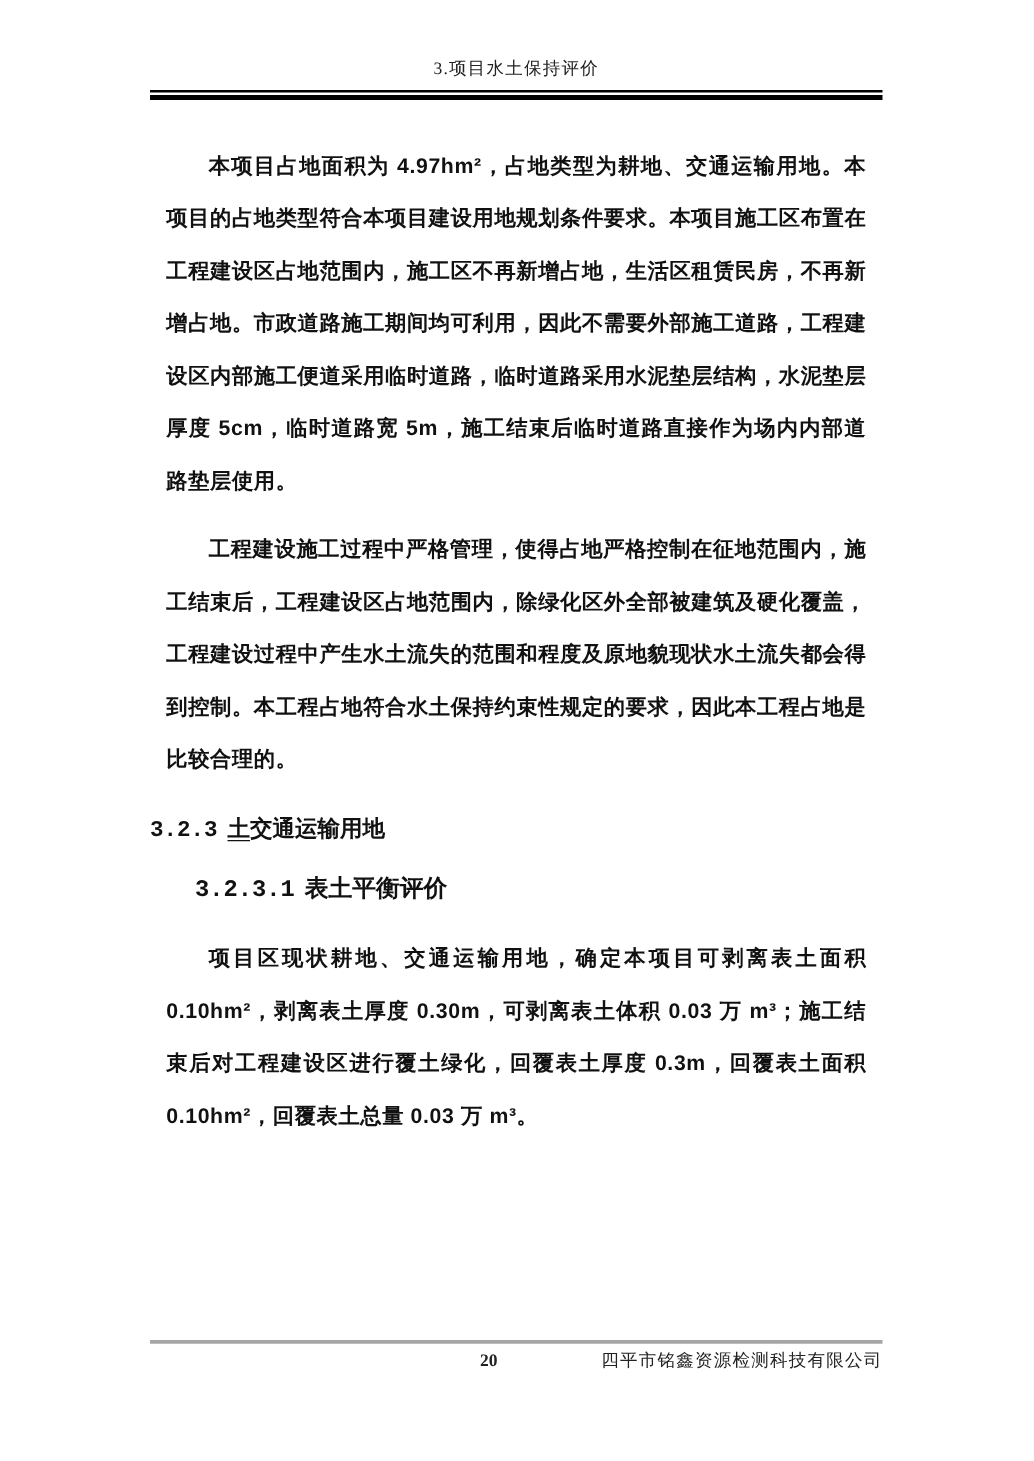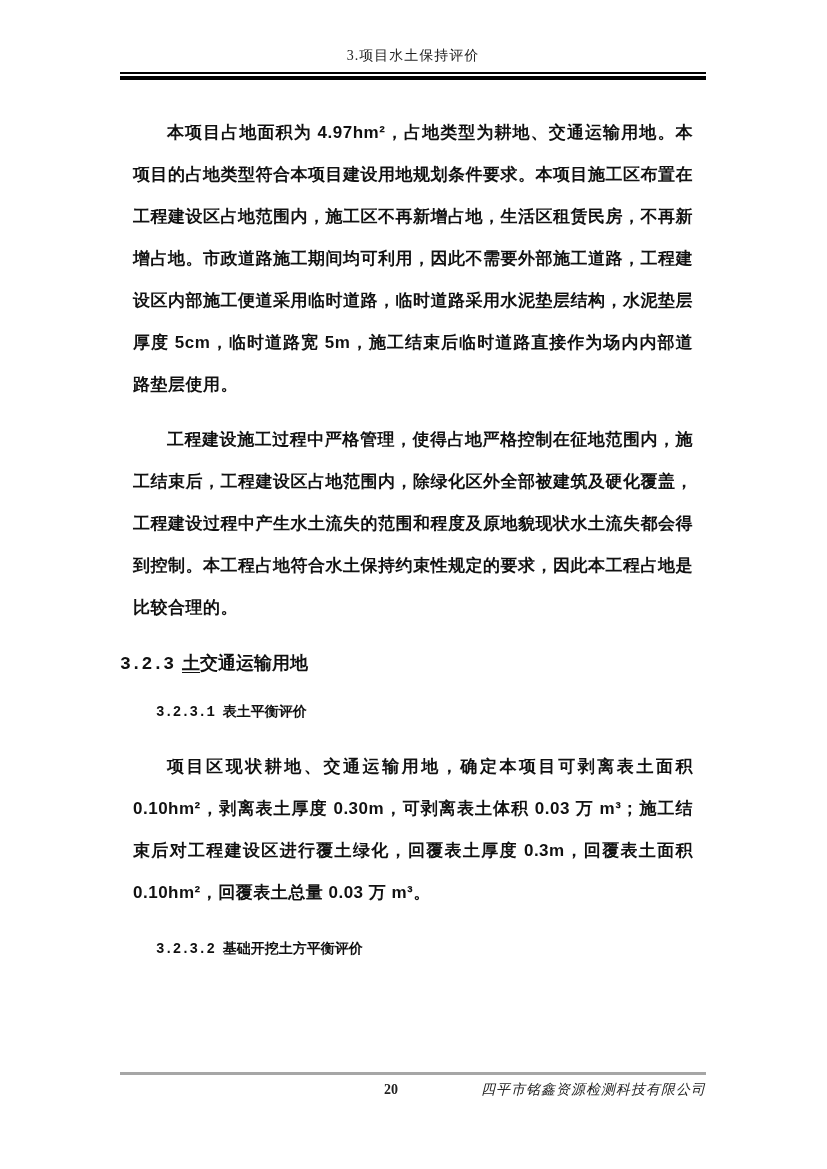--- a/index.html
+++ b/index.html
@@ -57,21 +57,21 @@
   p.para + p.para { margin-top: 8px; }
   .h-l2 {
     margin: 6px 0 0 0;
     font-size: 18px;
     line-height: 42px;
     font-weight: 700;
   }
   .h-l3 {
     margin: 5px 0 0 0;
     padding-left: 36px;
-    font-size: 14px;
+    font-size: 19px;
     line-height: 42px;
     font-weight: 700;
   }
   .h-num {
     font-family: Liberation Mono, monospace;
     margin-right: 8px;
   }
   .u-char {
     text-decoration: underline;
     text-underline-offset: 3px;
@@ -101,21 +101,20 @@
     width: 100%;
     text-align: center;
     transform: translateX(-22px);
     font-weight: bold;
   }
   .footer-company {
     position: absolute;
     right: 0;
     text-align: right;
     letter-spacing: 1px;
-    font-style: italic;
   }
 </style>
 </head>
 <body>
 
 <div class="page">
 
   <div class="content">
 
     <div class="doc-header">
@@ -128,21 +127,20 @@
       <p class="para">本项目占地面积为 4.97hm²，占地类型为耕地、交通运输用地。本项目的占地类型符合本项目建设用地规划条件要求。本项目施工区布置在工程建设区占地范围内，施工区不再新增占地，生活区租赁民房，不再新增占地。市政道路施工期间均可利用，因此不需要外部施工道路，工程建设区内部施工便道采用临时道路，临时道路采用水泥垫层结构，水泥垫层厚度 5cm，临时道路宽 5m，施工结束后临时道路直接作为场内内部道路垫层使用。</p>
 
       <p class="para">工程建设施工过程中严格管理，使得占地严格控制在征地范围内，施工结束后，工程建设区占地范围内，除绿化区外全部被建筑及硬化覆盖，工程建设过程中产生水土流失的范围和程度及原地貌现状水土流失都会得到控制。本工程占地符合水土保持约束性规定的要求，因此本工程占地是比较合理的。</p>
 
       <h2 class="h-l2"><span class="h-num">3.2.3</span><span class="u-char">土</span><span>交通运输用地</span></h2>
 
       <h3 class="h-l3"><span class="h-num">3.2.3.1</span><span>表土平衡评价</span></h3>
 
       <p class="para">项目区现状耕地、交通运输用地，确定本项目可剥离表土面积 0.10hm²，剥离表土厚度 0.30m，可剥离表土体积 0.03 万 m³；施工结束后对工程建设区进行覆土绿化，回覆表土厚度 0.3m，回覆表土面积 0.10hm²，回覆表土总量 0.03 万 m³。</p>
 
-      <h3 class="h-l3"><span class="h-num">3.2.3.2</span><span>基础开挖土方平衡评价</span></h3>
 
 
     </div>
   </div>
 
   <div class="footer-rule"></div>
 
   <div class="doc-footer">
     <div class="footer-page-number">20</div>
     <div class="footer-company">四平市铭鑫资源检测科技有限公司</div>

